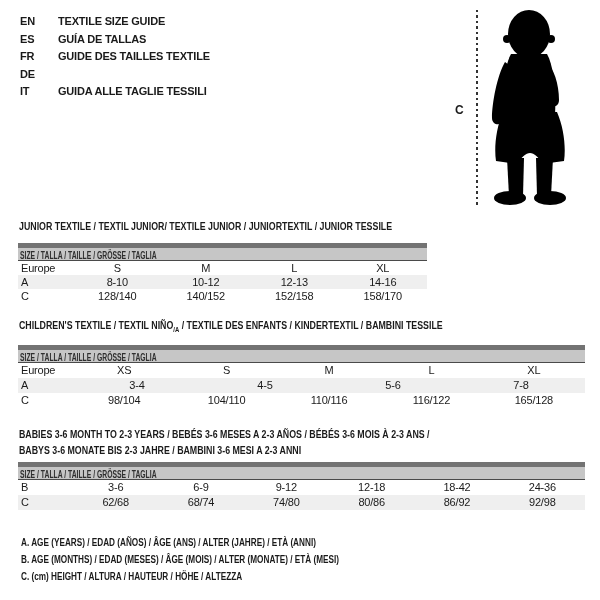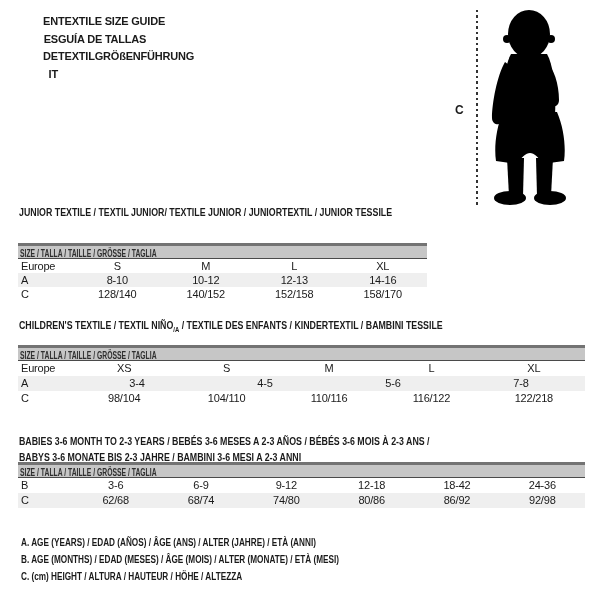--- a/index.html
+++ b/index.html
@@ -7,42 +7,42 @@
     width:600px; height:600px; position:relative;
     background:#ffffff; color:#1a1a1a;
     font-family:"Liberation Sans", sans-serif;
     overflow:hidden;
   }
   .abs { position:absolute; }
 
   
   .lang-block { left:20px; top:13px; }
   .lang-row { display:flex; line-height:17.5px; font-size:11px; font-weight:bold; letter-spacing:-0.2px; }
-  .lang-code { width:38px;text-align:right; }
+  .lang-code { width:38px; }
   .lang-title { white-space:nowrap; }
 
   
   .dash-line {
     left:476px; top:10px; width:2px; height:197px;
     background:repeating-linear-gradient(to bottom,#333 0 2.5px, transparent 2.5px 5.5px);
   }
   .fig-label { left:455px; top:103px; font-size:12px; font-weight:bold; }
   .baby-svg { left:485px; top:8px; }
 
   
   .table-title { font-weight:bold; font-size:10.5px; }
   .ttl-line { transform:scaleX(0.84); transform-origin:0 50%; white-space:nowrap; line-height:16px; }
   .ttl-line sub { font-size:7px; }
 
   
   .size-table { left:18px; }
   .size-header {
     height:12px; line-height:12px;
     background:#c6c6c6;
-    border-top:3px solid #737373;
+    border-top:5px solid #737373;
     border-bottom:1px solid #4a4a4a;
   }
   .size-header > span {
     display:inline-block; transform:scaleX(0.68); transform-origin:0 50%;
     font-weight:bold; font-size:10px; color:#2e2e2e;
     padding-left:3px; white-space:nowrap;
   }
   .trow { display:flex; font-size:11px; letter-spacing:-0.2px; }
   .rows-14 .trow { height:14px; line-height:14px; }
   .rows-15 .trow { height:15px; line-height:15px; }
@@ -60,25 +60,29 @@
 <div class="abs lang-block">
   <div class="lang-row">
     <span class="lang-code">EN</span>
     <span class="lang-title">TEXTILE SIZE GUIDE</span>
   </div>
   <div class="lang-row">
     <span class="lang-code">ES</span>
     <span class="lang-title">GUÍA DE TALLAS</span>
   </div>
   <div class="lang-row">
+    <span class="lang-code">FR</span>
+    <span class="lang-title">GUIDE DES TAILLES TEXTILE</span>
+  </div>
+  <div class="lang-row">
     <span class="lang-code">DE</span>
-    <span class="lang-title">TEXTILGRÖßENFÜHRUNG</span>
   </div>
   <div class="lang-row">
     <span class="lang-code">IT</span>
+    <span class="lang-title">GUIDA ALLE TAGLIE TESSILI</span>
   </div>
 </div>
 
 <div class="abs dash-line"></div>
 <div class="abs fig-label">C</div>
 <svg class="abs baby-svg" width="90" height="200" viewBox="0 0 90 200" aria-hidden="true">
   <g fill="#000000">
     <ellipse cx="44" cy="26" rx="21" ry="24"></ellipse>
     <circle cx="22" cy="31" r="4"></circle>
     <circle cx="66" cy="31" r="4"></circle>
@@ -86,21 +90,21 @@
     <path d="M20 54 C12 68 7 95 7 110 C7 117 16 119 18 112 C21 96 24 74 28 60 Z"></path>
     <path d="M60 52 C69 60 74 76 74 92 C74 100 65 101 64 93 C62 78 59 66 54 58 Z"></path>
     <path d="M18 104 C11 120 9 140 11 153 L33 156 C36 149 41 145 45 145 C49 145 54 149 57 156 L79 153 C81 140 79 120 72 104 Z"></path>
     <path d="M22 150 L39 150 L38 188 L24 188 Z"></path>
     <path d="M51 150 L68 150 L66 188 L52 188 Z"></path>
     <ellipse cx="25" cy="190" rx="16" ry="7"></ellipse>
     <ellipse cx="65" cy="190" rx="16" ry="7"></ellipse>
   </g>
 </svg>
 
-<div class="abs table-title" style="left:19px; top:204px;">
+<div class="abs table-title" style="left:19px; top:218px;">
     <div class="ttl-line"><span>JUNIOR TEXTILE / TEXTIL JUNIOR/ TEXTILE JUNIOR / JUNIORTEXTIL / JUNIOR TESSILE</span></div>
   </div>
 <div class="abs size-table rows-14" style="top:243px; width:409px;">
   <div class="size-header"><span>SIZE / TALLA / TAILLE / GRÖSSE / TAGLIA</span></div>
   <div>
       <div class="trow">
         <div class="tlabel">Europe</div>
         <div class="tcell">S</div>
         <div class="tcell">M</div>
         <div class="tcell">L</div>
@@ -143,26 +147,26 @@
         <div class="tcell">4-5</div>
         <div class="tcell">5-6</div>
         <div class="tcell">7-8</div>
       </div>
       <div class="trow">
         <div class="tlabel">C</div>
         <div class="tcell">98/104</div>
         <div class="tcell">104/110</div>
         <div class="tcell">110/116</div>
         <div class="tcell">116/122</div>
-        <div class="tcell">122/218</div>
+        <div class="tcell">165/128</div>
       </div>
     </div>
 </div>
 
-<div class="abs table-title" style="left:19px; top:426px;margin-top:7px;">
+<div class="abs table-title" style="left:19px; top:426px;">
     <div class="ttl-line"><span>BABIES 3-6 MONTH TO 2-3 YEARS / BEBÉS 3-6 MESES A 2-3 AÑOS / BÉBÉS 3-6 MOIS À 2-3 ANS /</span></div>
     <div class="ttl-line"><span>BABYS 3-6 MONATE BIS 2-3 JAHRE / BAMBINI 3-6 MESI A 2-3 ANNI</span></div>
   </div>
 <div class="abs size-table rows-15" style="top:462px; width:567px;">
   <div class="size-header"><span>SIZE / TALLA / TAILLE / GRÖSSE / TAGLIA</span></div>
   <div>
       <div class="trow">
         <div class="tlabel">B</div>
         <div class="tcell">3-6</div>
         <div class="tcell">6-9</div>

